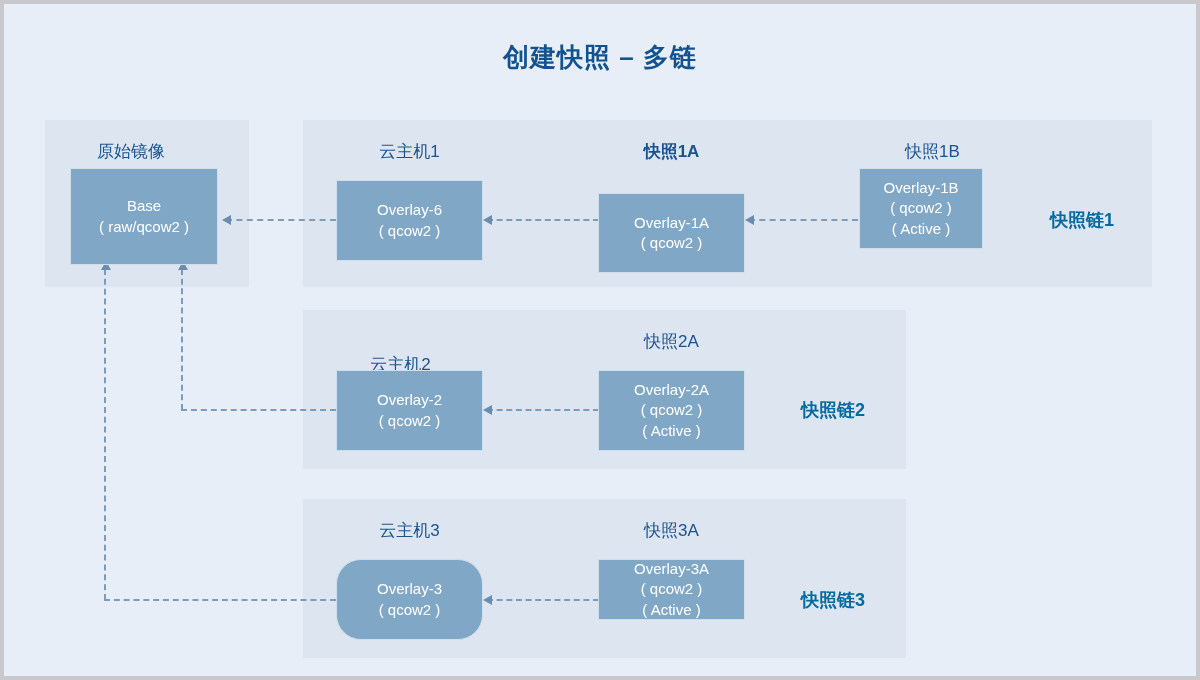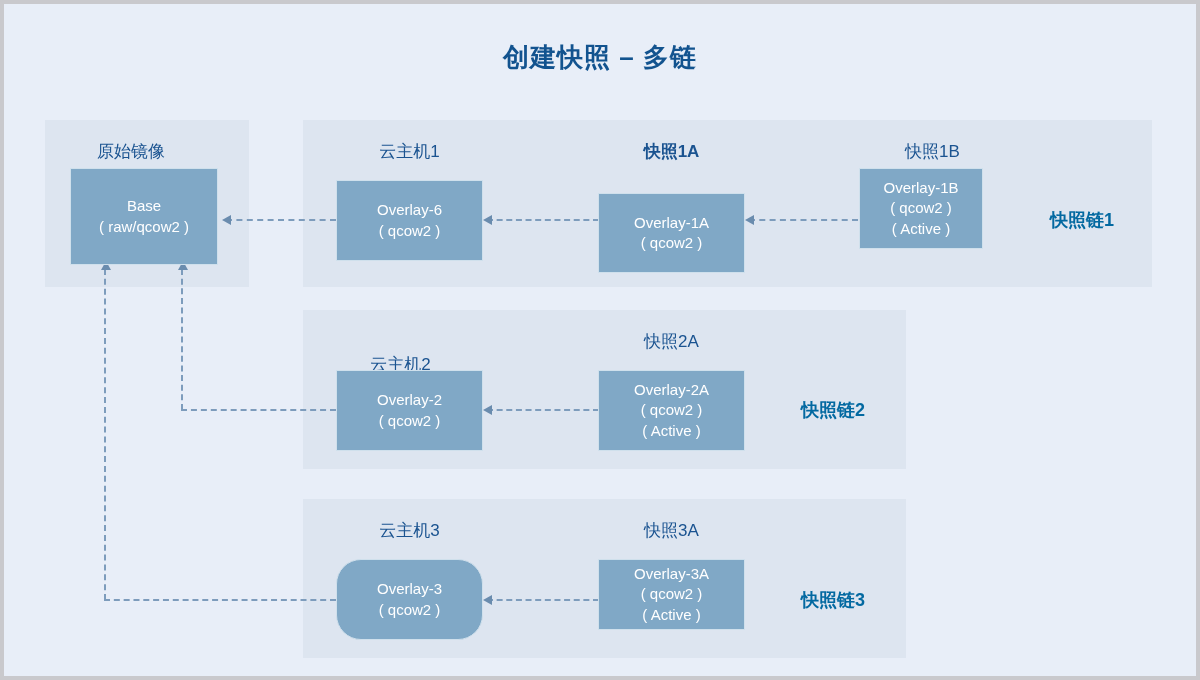--- a/index.html
+++ b/index.html
@@ -192,21 +192,21 @@
 
     <div class="chain-label" style="left:797px; top:394px;">快照链2</div>
 
     <div class="caption" style="left:332px; top:515px; width:147px;">云主机3</div>
     <div class="node" style="left:332px; top:555px; width:147px; height:81px;border-radius:25px;">
       <span class="ln">Overlay-3</span>
       <span class="ln">( qcow2 )</span>
     </div>
 
     <div class="caption" style="left:594px; top:515px; width:147px;">快照3A</div>
-    <div class="node" style="left:594px; top:555px; width:147px; height:71px;">
+    <div class="node" style="left:594px; top:555px; width:147px; height:61px;">
       <span class="ln">Overlay-3A</span>
       <span class="ln">( qcow2 )</span>
       <span class="ln">( Active )</span>
     </div>
 
     <div class="chain-label" style="left:797px; top:584px;">快照链3</div>
 
   </div>
 </div>
 

